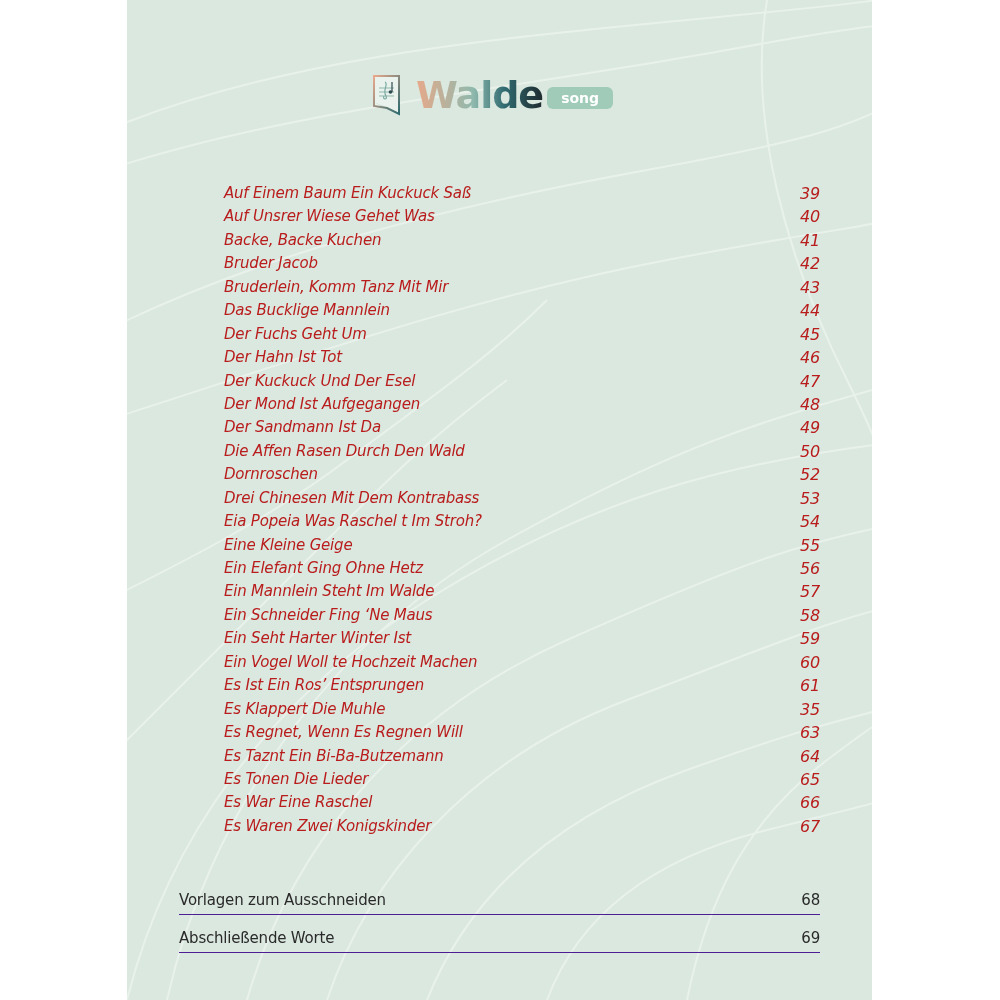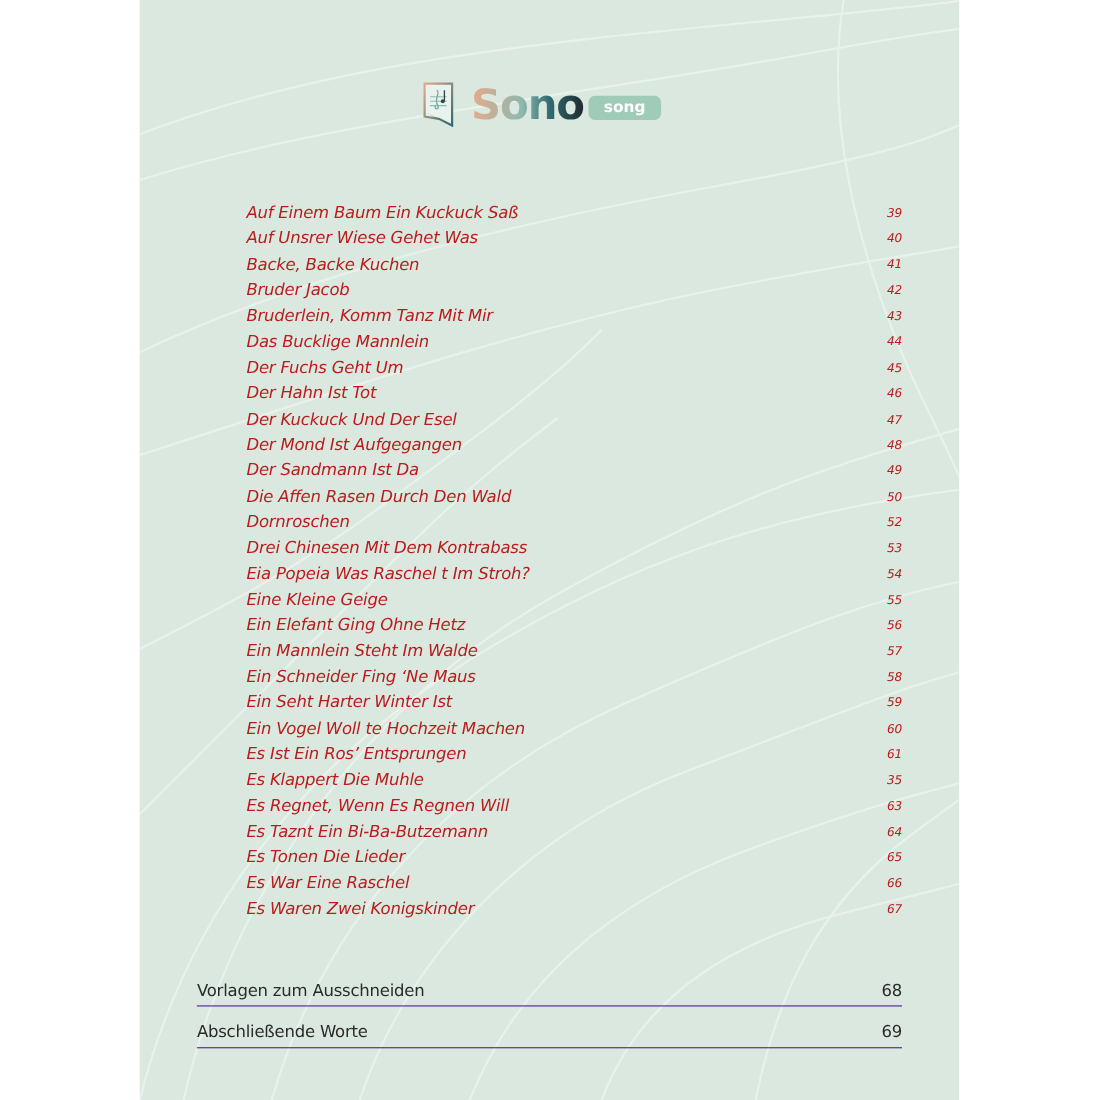--- a/index.html
+++ b/index.html
@@ -80,21 +80,21 @@
       height: 23.45px;
       line-height: 23.45px;
       font-family: "DejaVu Sans", sans-serif;
       font-style: italic;
       font-size: 15px;
       color: #b91c1c;
       letter-spacing: -0.2px;
     }
     .toc-row .num {
       text-align: center;
-      font-size: 11px;
+      font-size: 16px;
     }
     .extras {
       position: absolute;
       left: 52px;
       top: 887px;
       width: 641px;
     }
     .extra-row {
       display: flex;
       justify-content: space-between;
@@ -142,21 +142,21 @@
         </defs>
         <path d="M2 2 H27 V40 L15 34 L2 32 Z" fill="#e9f2ec" stroke="url(#lg1)" stroke-width="2"></path>
         <path d="M2 28 L27 40 L15 34 Z" fill="#2e6b70"></path>
         <line x1="7" y1="14" x2="22" y2="14" stroke="#8fb9ad" stroke-width="1"></line>
         <line x1="7" y1="18" x2="22" y2="18" stroke="#8fb9ad" stroke-width="1"></line>
         <line x1="7" y1="22" x2="22" y2="22" stroke="#8fb9ad" stroke-width="1"></line>
         <path d="M13 8 C 17 10, 10 16, 14 22 C 16 26, 10 26, 12 22" fill="none" stroke="#7aa9a0" stroke-width="1.2"></path>
         <line x1="20" y1="8" x2="20" y2="18" stroke="#2f4a50" stroke-width="1.2"></line>
         <circle cx="18.5" cy="18" r="1.8" fill="#2f4a50"></circle>
       </svg>
-      <span class="logo-word">Sono</span>
+      <span class="logo-word">Walde</span>
       <span class="logo-badge">song</span>
     </div>
   </div>
 
   <div class="toc">
     <div class="toc-row">
         <span>Auf Einem Baum Ein Kuckuck Saß</span>
         <span class="num">39</span>
       </div>
     <div class="toc-row">

